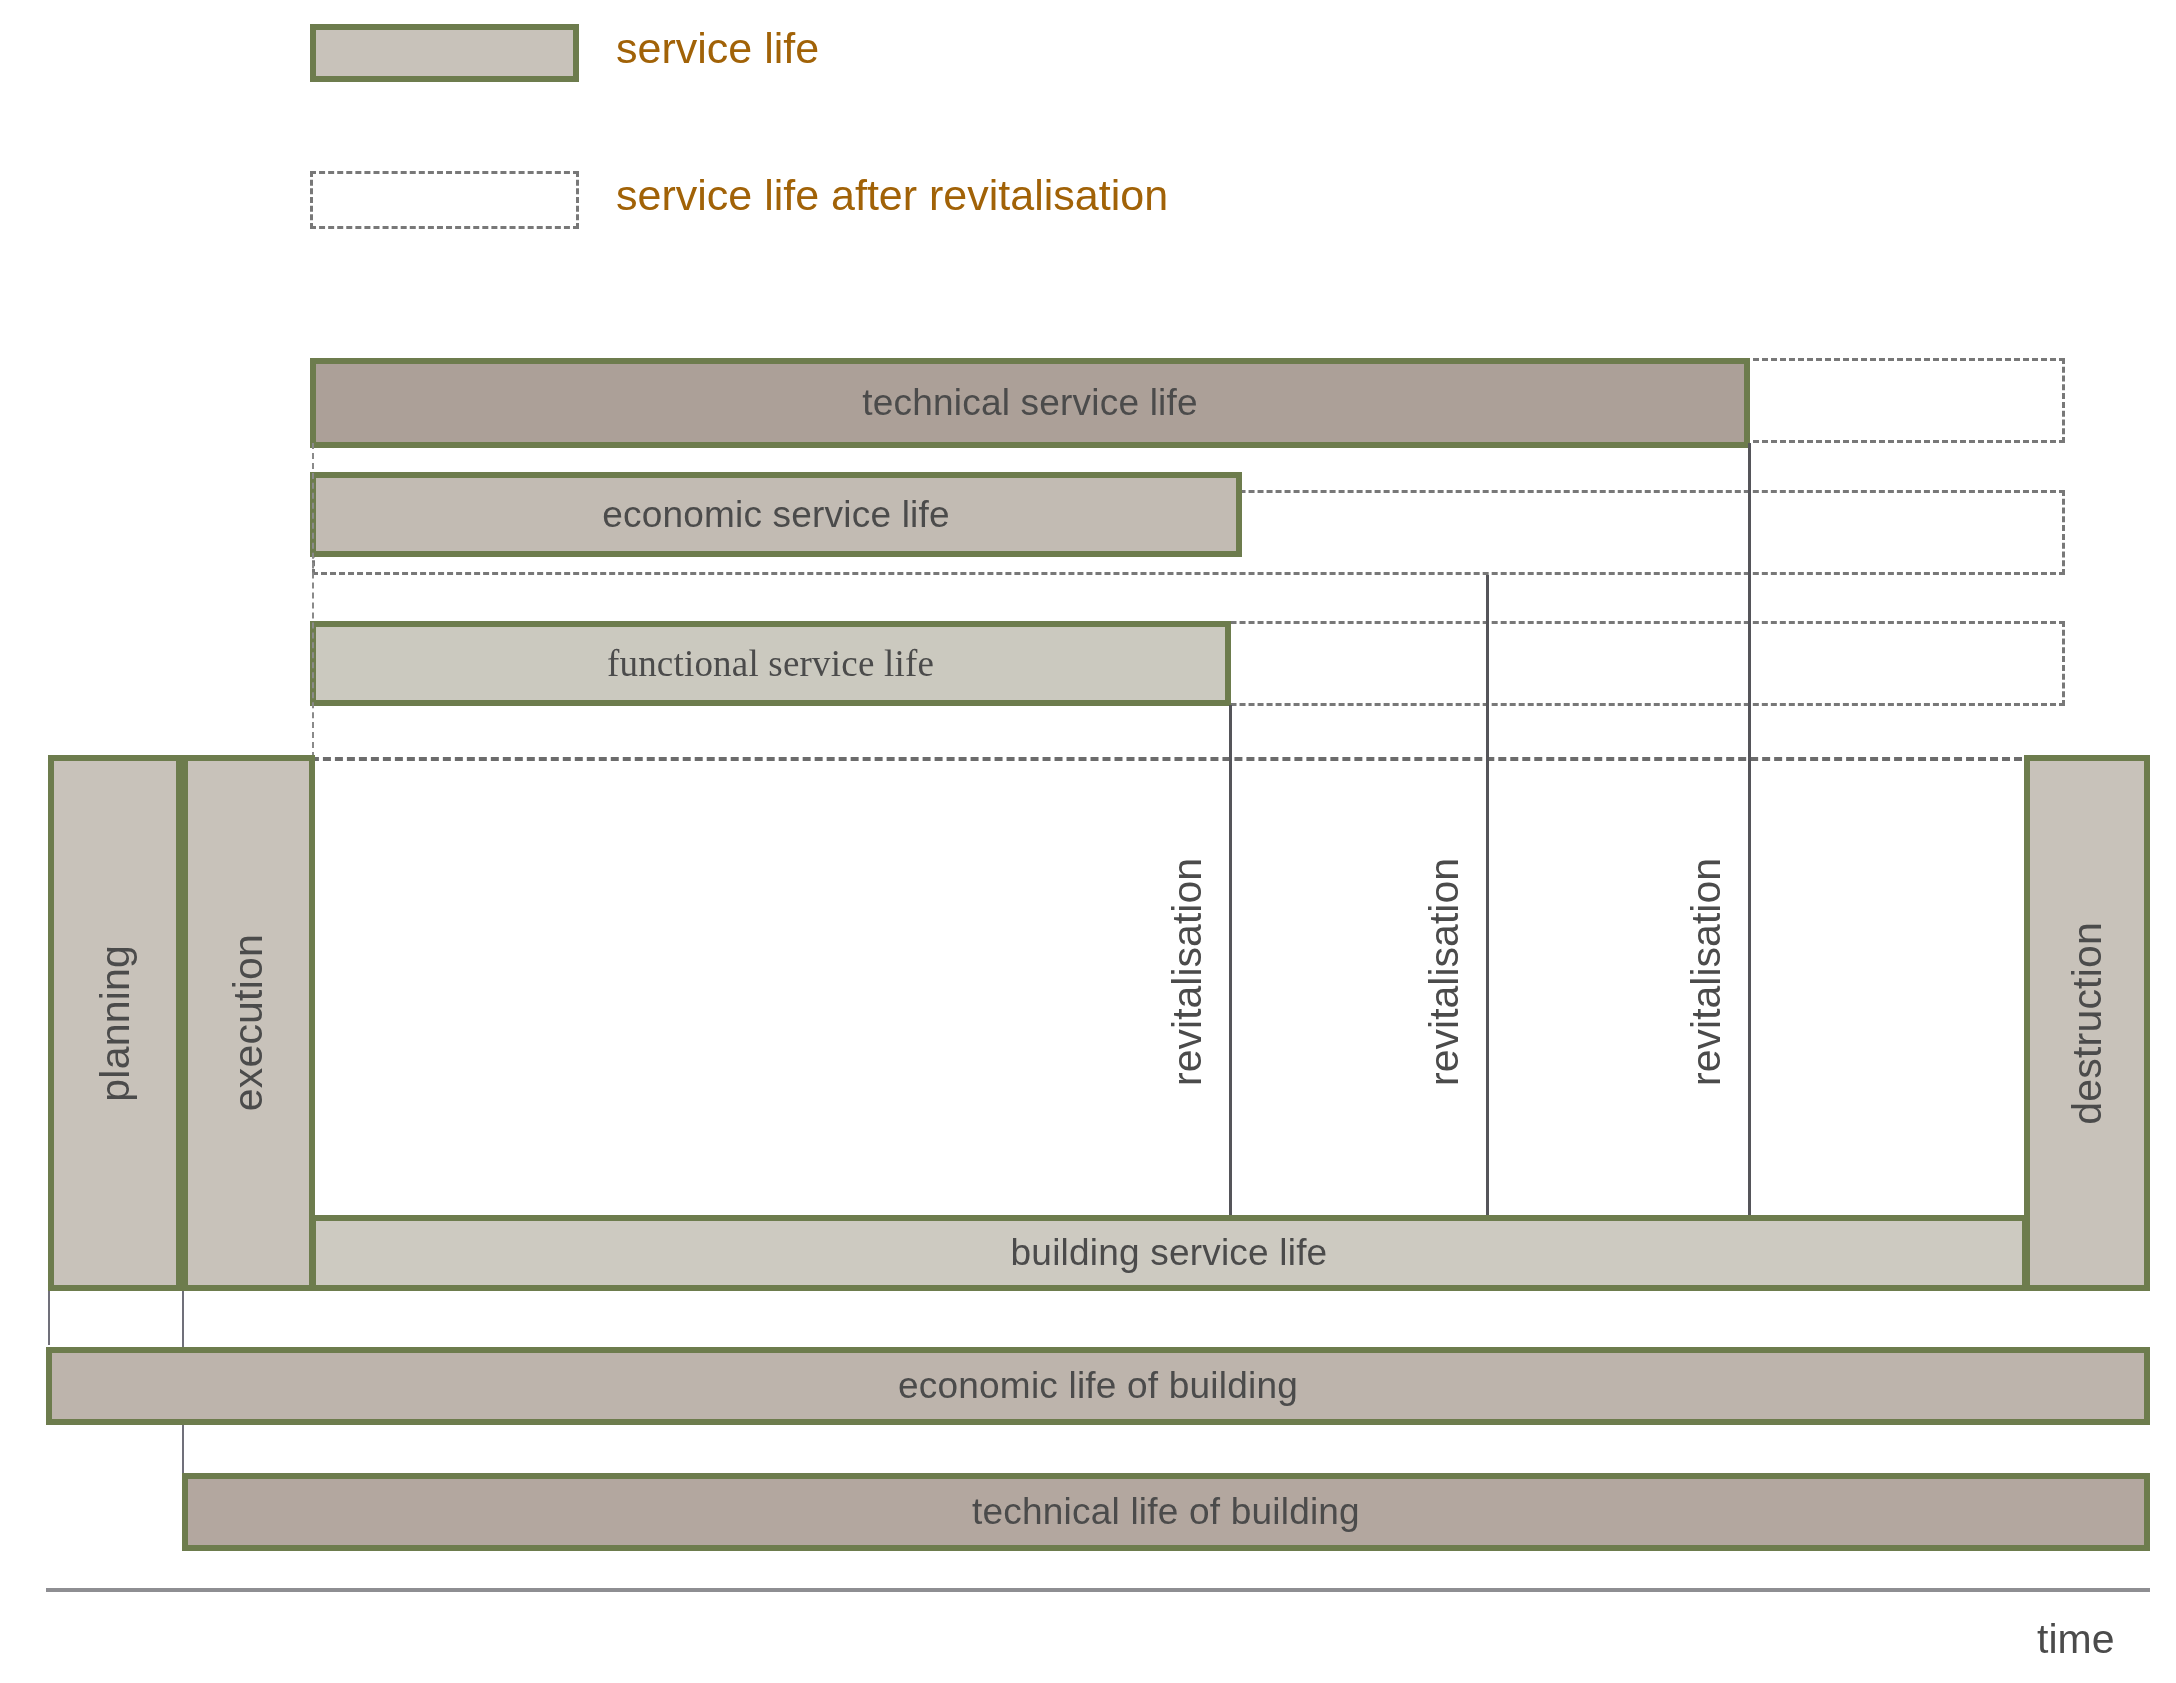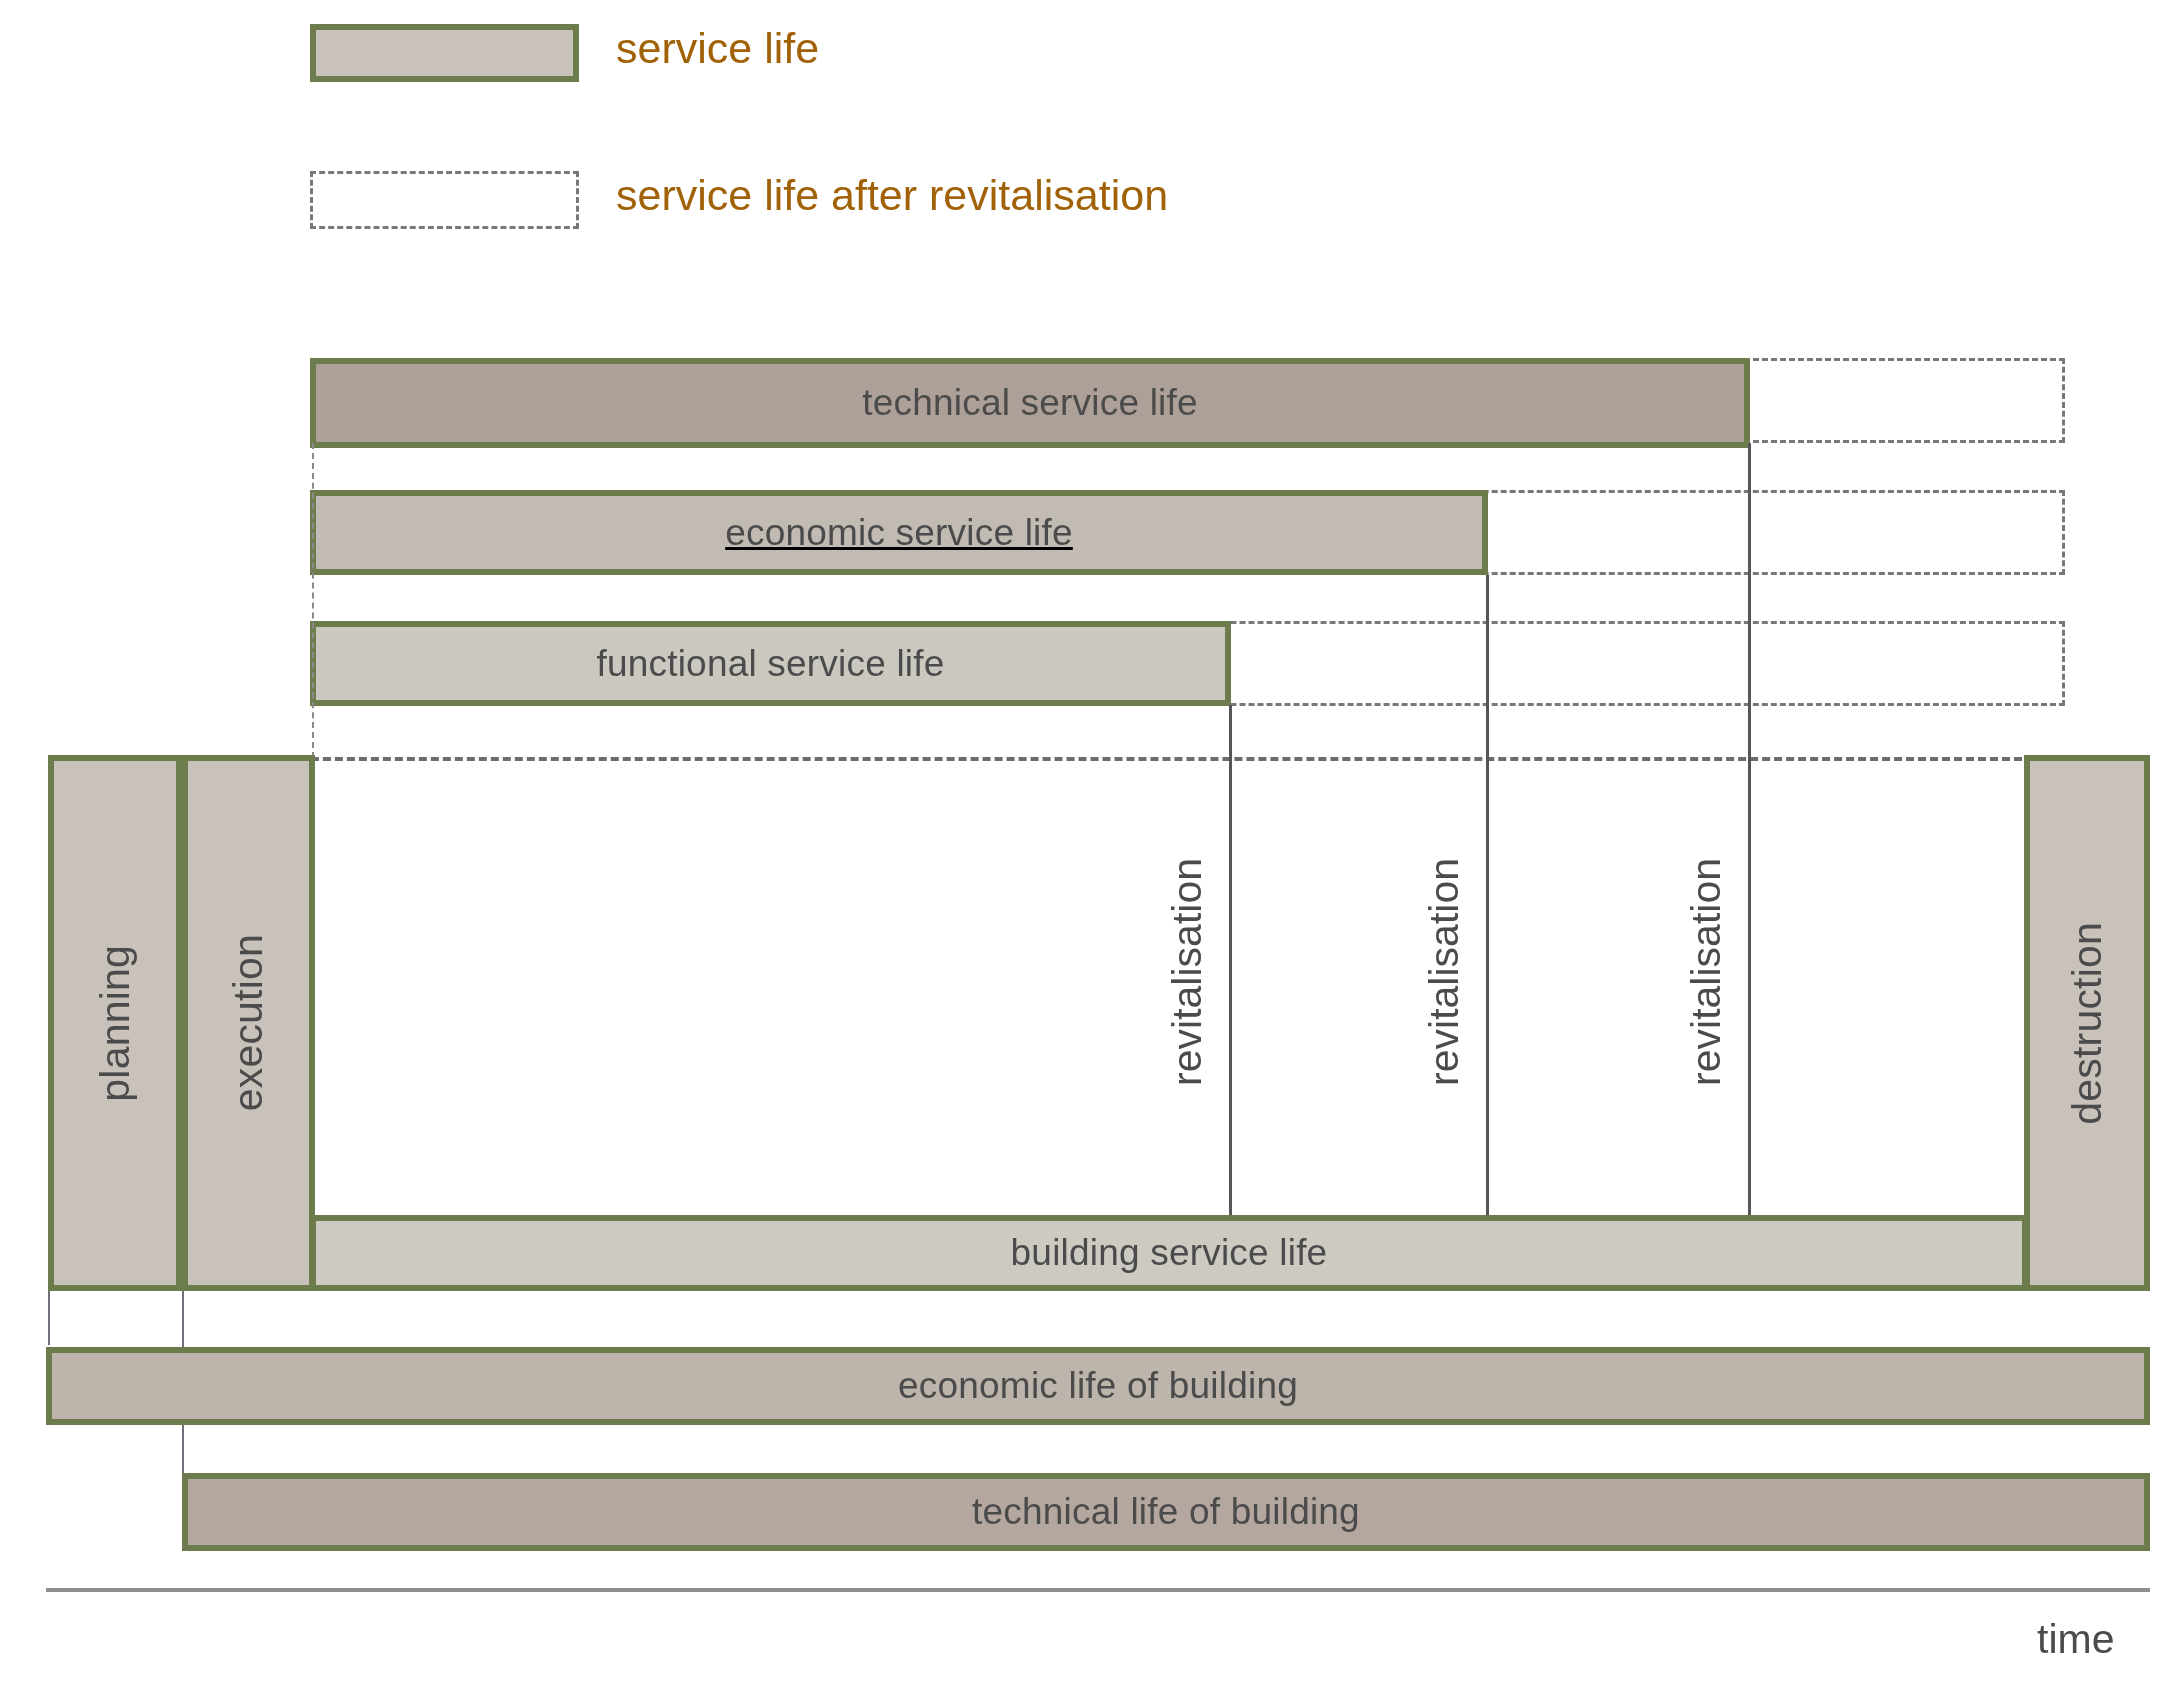--- a/index.html
+++ b/index.html
@@ -30,21 +30,21 @@
   }
   .bar .lbl {
     font-size: 37px;
     color: #4b4b4b;
     letter-spacing: 0.2px;
     white-space: nowrap;
   }
 
   .bar.tech   { background: #aca098; }
   .bar.econ   { background: #c2bbb3; }
-  .bar.func   { background: #cbc9bf; }
+  .bar.func   { background: #cbc9bf; font-family: Liberation Serif, serif; }
   .bar.bsl    { background: #cdcac1; }
   .bar.eob    { background: #bdb4ac; text-align: center; }
   .bar.tob    { background: #b3a79f; }
   .bar.phase  { background: #c8c2ba; }
 
   
   .vcol .lbl {
     writing-mode: vertical-rl;
     transform: rotate(180deg);
     font-size: 41px;
@@ -122,21 +122,21 @@
   </div>
 
   <div class="dashbox" style="left:1744px; top:358px; width:321px; height:85px;"></div>
   <div class="dashbox" style="left:312px; top:490px; width:1753px; height:85px;"></div>
   <div class="dashbox" style="left:312px; top:621px; width:1753px; height:85px;"></div>
 
   <div class="bar tech" style="left:310px; top:358px; width:1440px; height:90px;">
     <span class="lbl">technical service life</span>
   </div>
 
-  <div class="bar econ" style="left:310px; top:490px; width:1178px; height:85px;text-decoration:underline;">
+  <div class="bar econ" style="left:310px; top:472px; width:932px; height:85px;">
     <span class="lbl">economic service life</span>
   </div>
 
   <div class="bar func" style="left:310px; top:621px; width:921px; height:85px;">
     <span class="lbl">functional service life</span>
   </div>
 
   <div class="vdash" style="left:312px; top:443px; height:315px;"></div>
 
   <div class="hdash" style="left:179px; top:757px; width:1855px;"></div>

